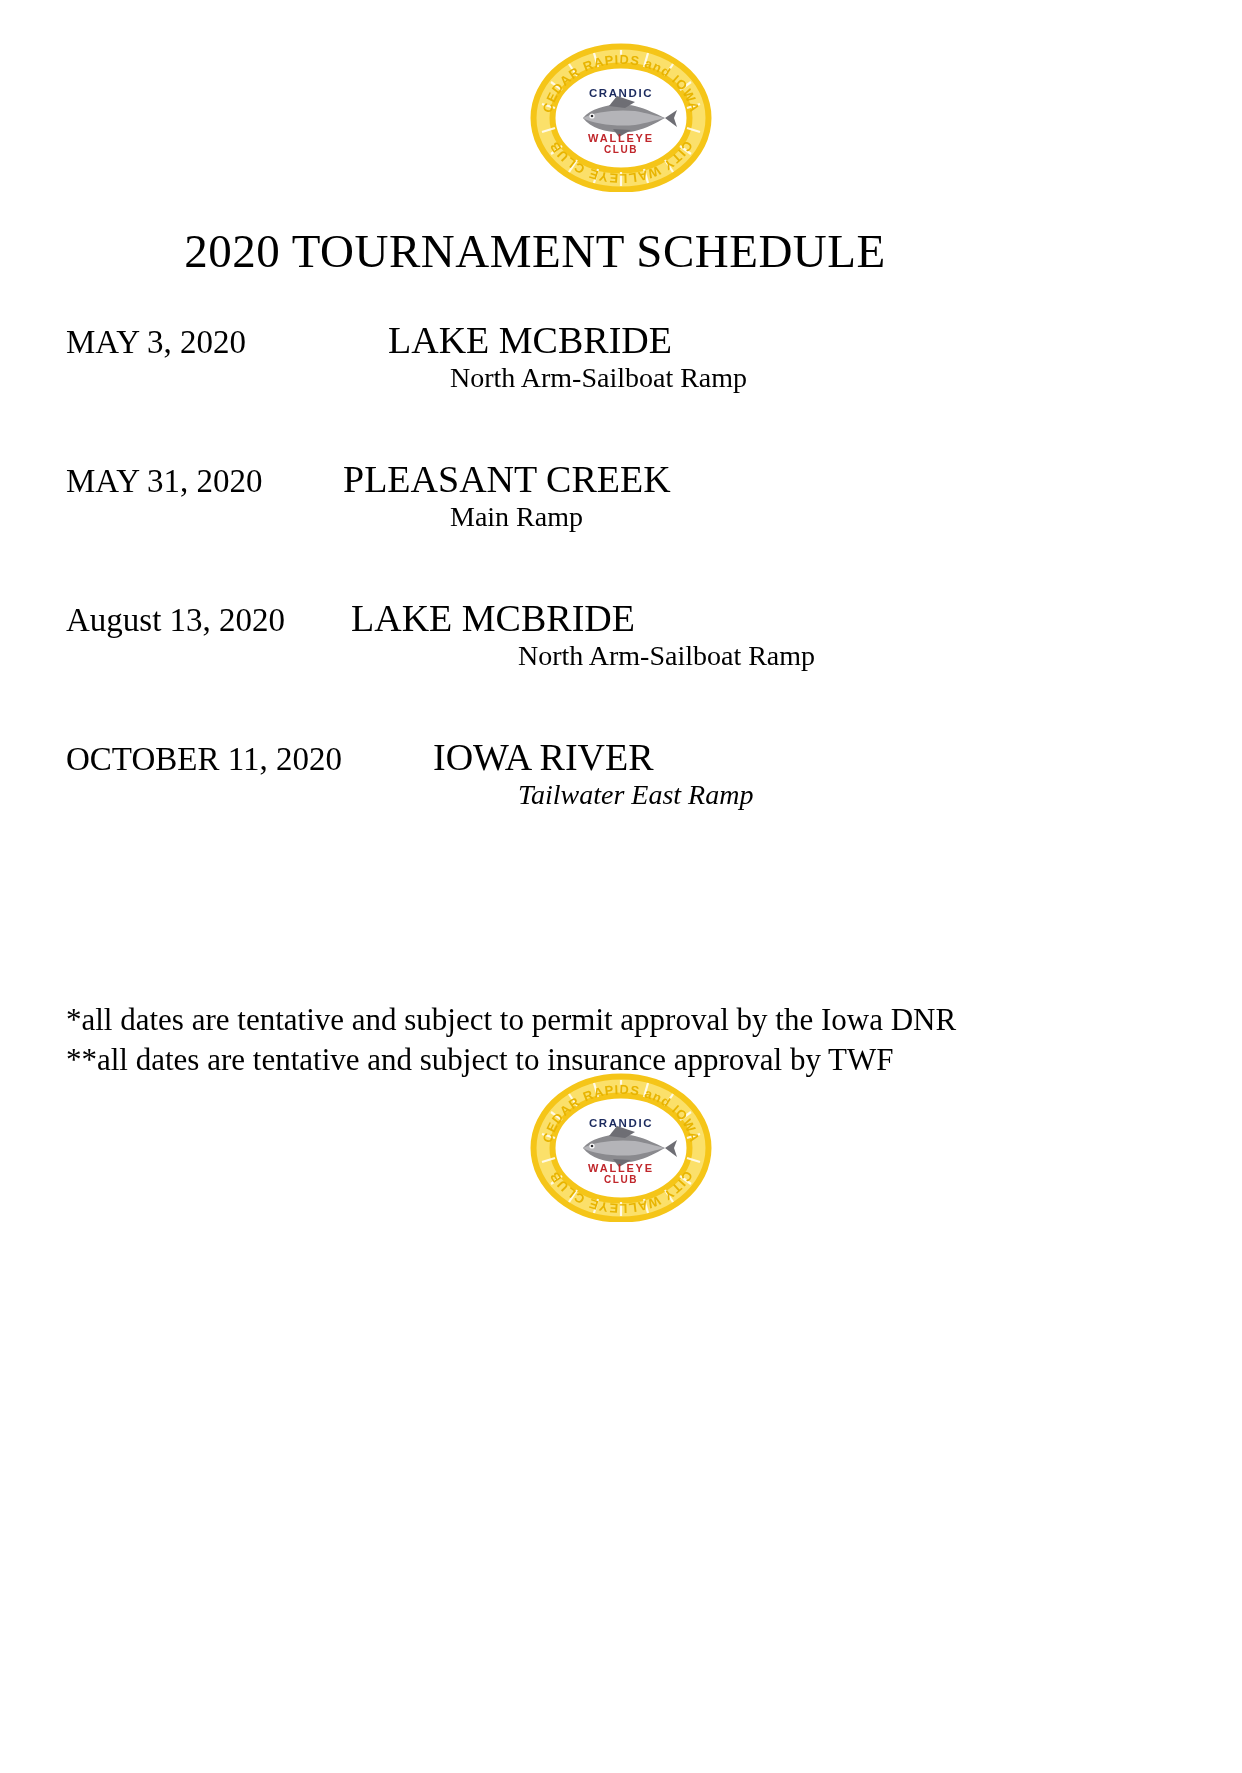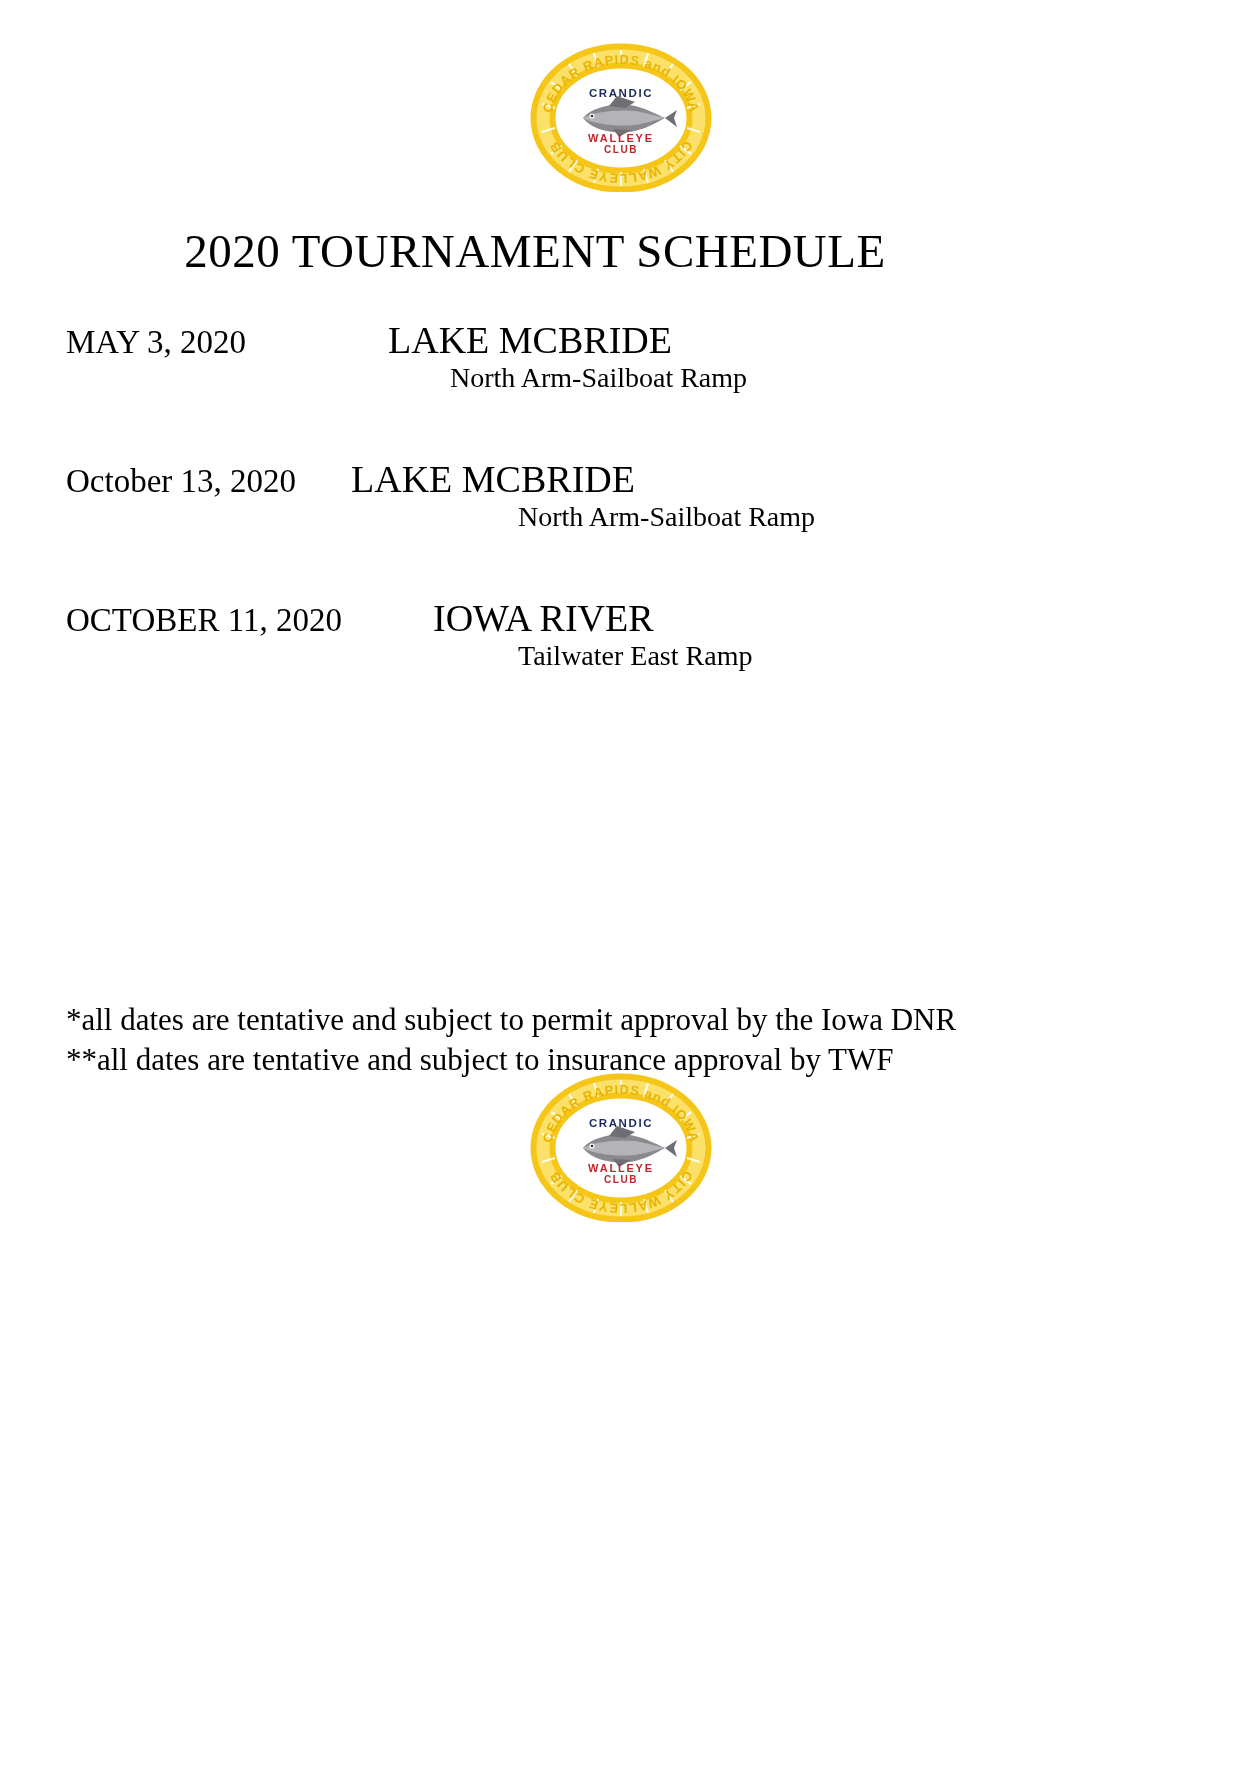--- a/index.html
+++ b/index.html
@@ -83,21 +83,21 @@
   .e0 .entry-sub   { padding-left: 450px; }
 
   .e1 .entry-venue { padding-left: -12px; margin-left: -12px; }
   .e1 .entry-sub   { padding-left: 450px; }
 
   .e2 .entry-date  { width: 355px; }
   .e2 .entry-venue { margin-left: -4px; }
   .e2 .entry-sub   { padding-left: 518px; }
 
   .e3 .entry-venue { padding-left: 78px; }
-  .e3 .entry-sub   { padding-left: 518px; }
+  .e3 .entry-sub   { padding-left: 518px; font-style: italic; }
 
   
   .notes {
     position: absolute;
     top: 1000px;
     left: 66px;
     width: 1120px;
   }
   .note {
     font-size: 31px;
@@ -178,24 +178,31 @@
   <div class="schedule">
 
     <div class="entry e0">
       <div class="entry-row">
         <div class="entry-date">MAY 3, 2020</div>
         <div class="entry-venue">LAKE MCBRIDE</div>
       </div>
       <div class="entry-sub">North Arm-Sailboat Ramp</div>
     </div>
 
+    <div class="entry e1">
+      <div class="entry-row">
+        <div class="entry-date">MAY 31, 2020</div>
+        <div class="entry-venue">PLEASANT CREEK</div>
+      </div>
+      <div class="entry-sub">Main Ramp</div>
+    </div>
 
     <div class="entry e2">
       <div class="entry-row">
-        <div class="entry-date">October 13, 2020</div>
+        <div class="entry-date">August 13, 2020</div>
         <div class="entry-venue">LAKE MCBRIDE</div>
       </div>
       <div class="entry-sub">North Arm-Sailboat Ramp</div>
     </div>
 
     <div class="entry e3">
       <div class="entry-row">
         <div class="entry-date">OCTOBER 11, 2020</div>
         <div class="entry-venue">IOWA RIVER</div>
       </div>

